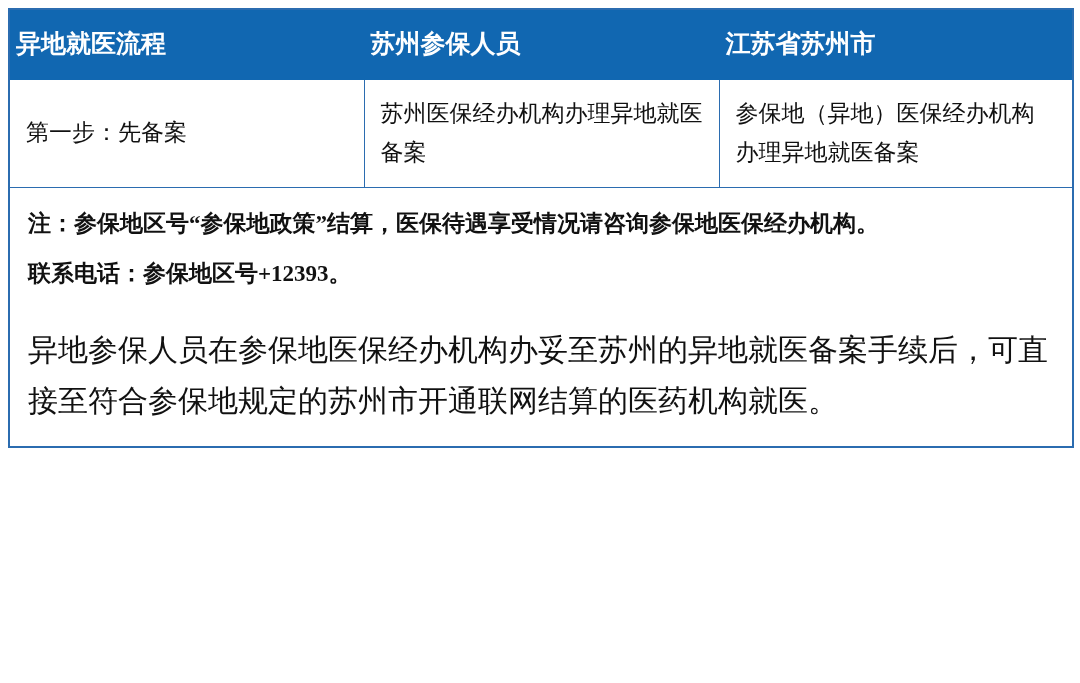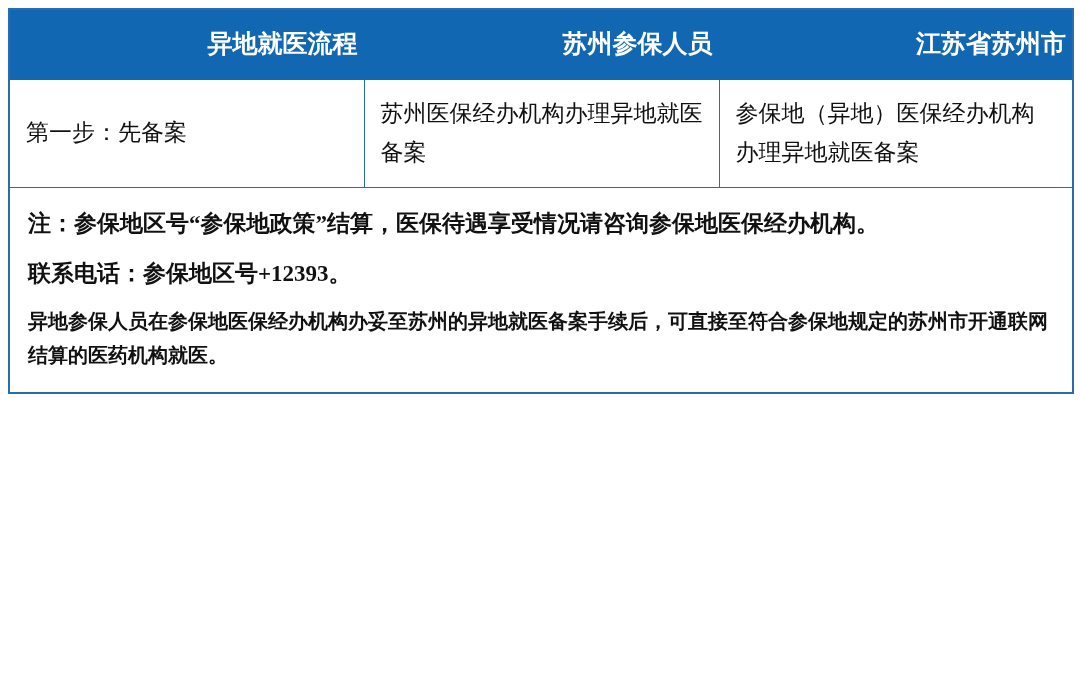--- a/index.html
+++ b/index.html
@@ -29,21 +29,21 @@
   table.info-table col.c1 { width: 355px; }
   table.info-table col.c2 { width: 355px; }
   table.info-table col.c3 { width: 354px; }
 
   thead th {
     background: #1167b1;
     color: #ffffff;
     font-weight: bold;
     font-size: 25px;
     line-height: 1.3;
-    text-align: right;
+    text-align: left;
     padding: 18px 6px;
     border: 1px solid #1167b1;
     font-family: "Liberation Serif", "DejaVu Serif", serif;
   }
   tbody td {
     border: 1px solid #2b6cb0;
     vertical-align: middle;
     font-size: 23px;
     line-height: 1.72;
     padding: 14px 16px;
@@ -58,24 +58,23 @@
     line-height: 1.75;
   }
   .note-strong {
     font-weight: bold;
     margin-bottom: 10px;
   }
   .note-strong:last-of-type {
     margin-bottom: 0;
   }
   .note-plain {
-    margin-top: 10px;
-    font-size: 20px;
+    margin-top: 30px;
+    font-size: 30px;
     line-height: 1.7;
-    font-weight: bold;
   }
 </style>
 </head>
 <body>
 
 <div class="page">
   <table class="info-table">
     <colgroup>
       <col class="c1">
       <col class="c2">

